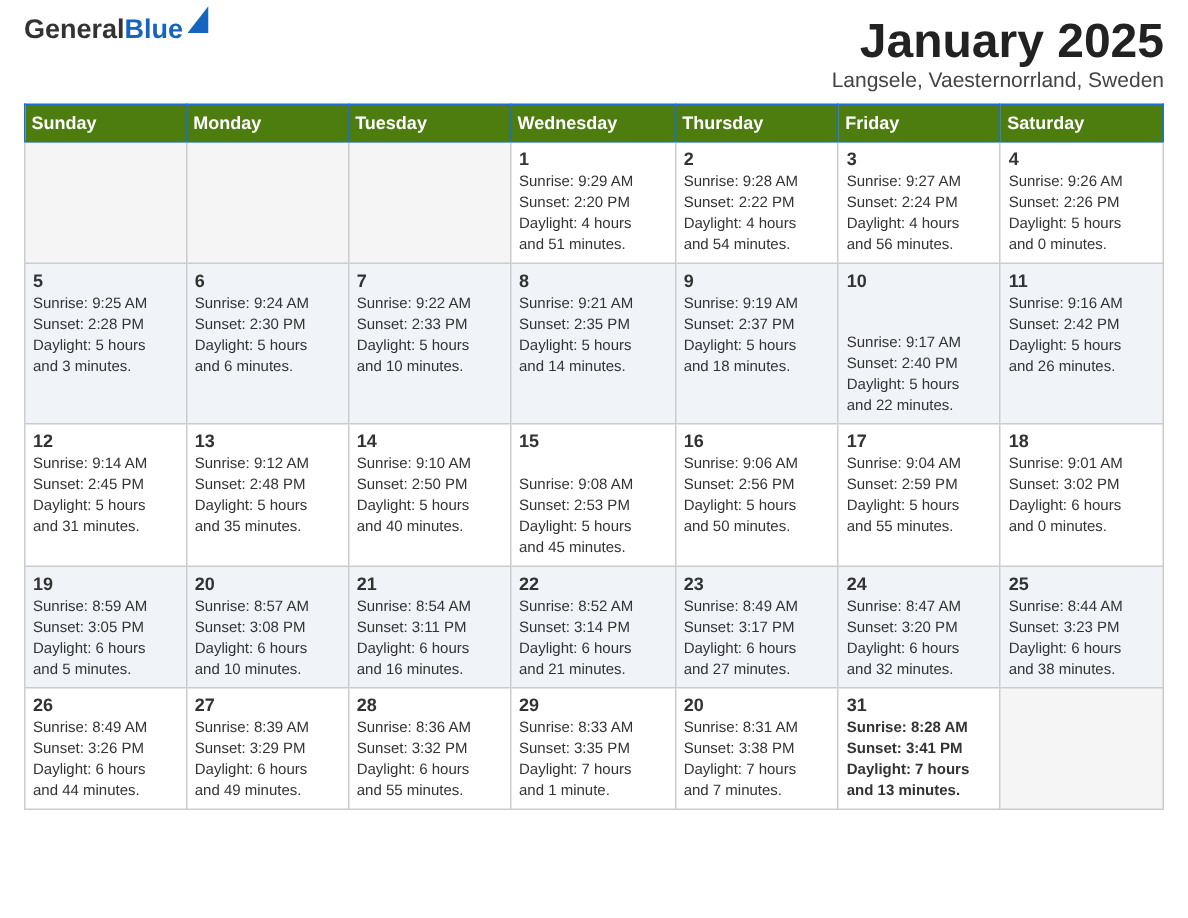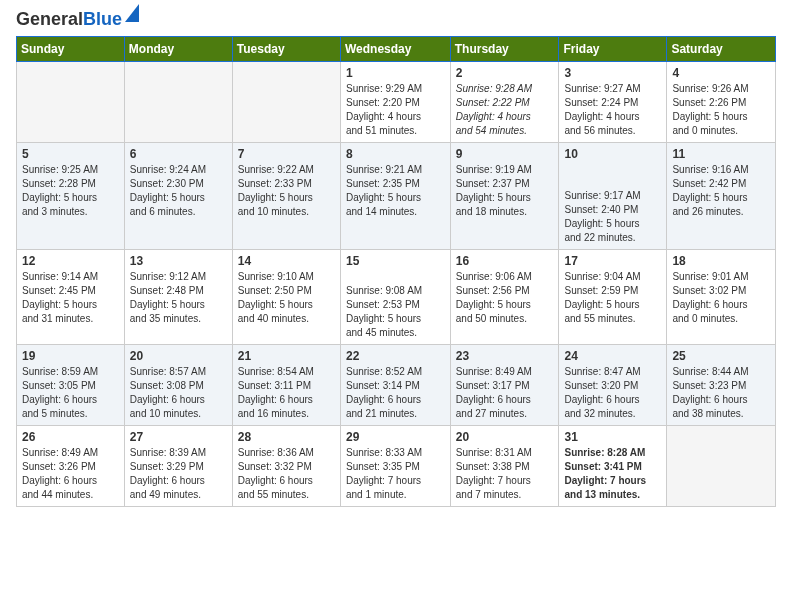--- a/index.html
+++ b/index.html
@@ -98,20 +98,24 @@
         <span class="logo-text">
           <span class="logo-general">General</span><span class="logo-blue">Blue</span>
         </span>
         <span style="display:inline-block;margin-left:3px;margin-top:-8px;">
           <svg width="14" height="18" viewBox="0 0 14 18">
               <polygon points="0,18 14,18 14,0" fill="#1565c0"></polygon>
             </svg>
         </span>
       </div>
     </div>
+    <div class="title-section">
+      <div class="main-title">January 2025</div>
+      <div class="sub-title">Langsele, Vaesternorrland, Sweden</div>
+    </div>
   </div>
 
   <table class="calendar">
     <thead>
       <tr>
       <th>Sunday</th>
           <th>Monday</th>
           <th>Tuesday</th>
           <th>Wednesday</th>
           <th>Thursday</th>
@@ -126,21 +130,21 @@
           <td class="empty"></td>
           <td>
             <span class="day-number">1</span>
             <div class="day-info" style="white-space: pre-line;">Sunrise: 9:29 AM
 Sunset: 2:20 PM
 Daylight: 4 hours
 and 51 minutes.</div>
           </td>
           <td>
             <span class="day-number">2</span>
-            <div class="day-info" style="white-space: pre-line; font-style: italic;">Sunrise: 9:28 AM
+            <div class="day-info" style="white-space: pre-line;">Sunrise: 9:28 AM
 Sunset: 2:22 PM
 Daylight: 4 hours
 and 54 minutes.</div>
           </td>
           <td>
             <span class="day-number">3</span>
             <div class="day-info" style="white-space: pre-line;">Sunrise: 9:27 AM
 Sunset: 2:24 PM
 Daylight: 4 hours
 and 56 minutes.</div>

